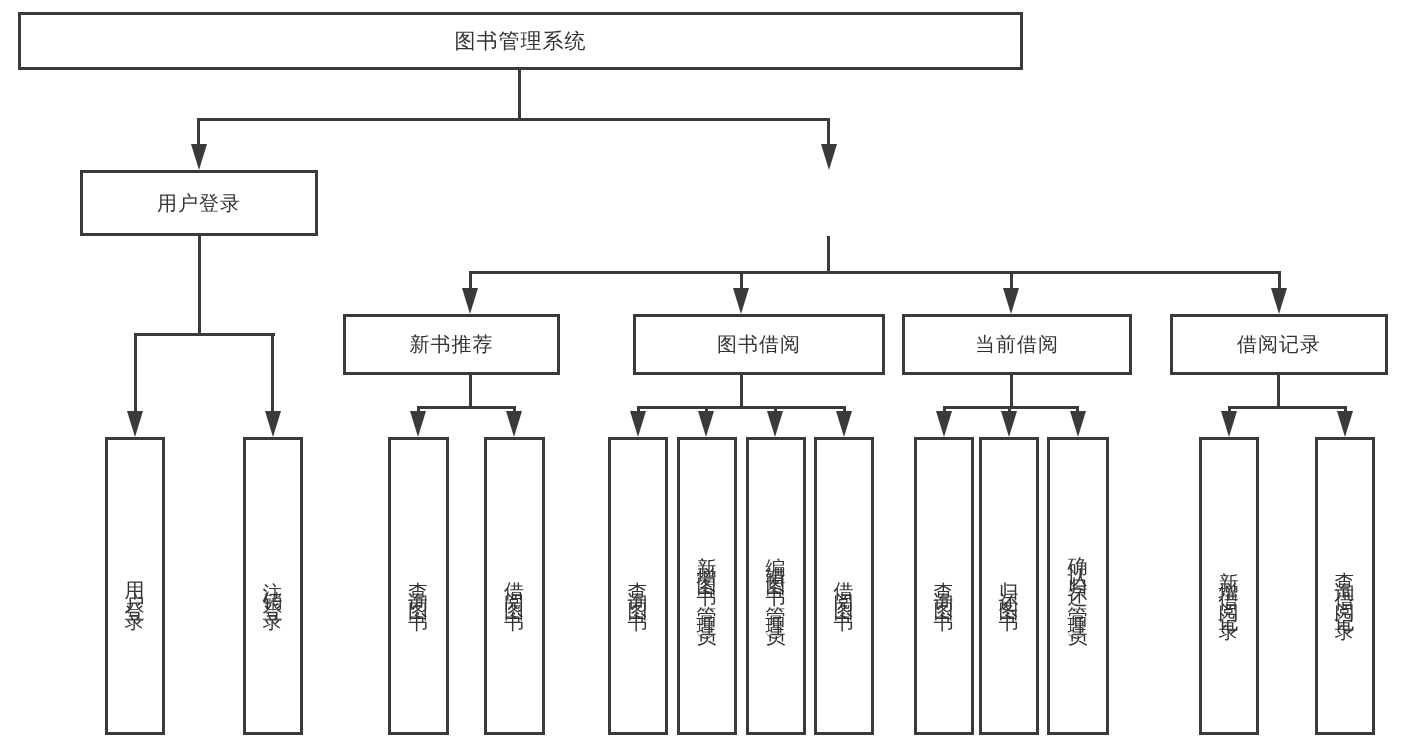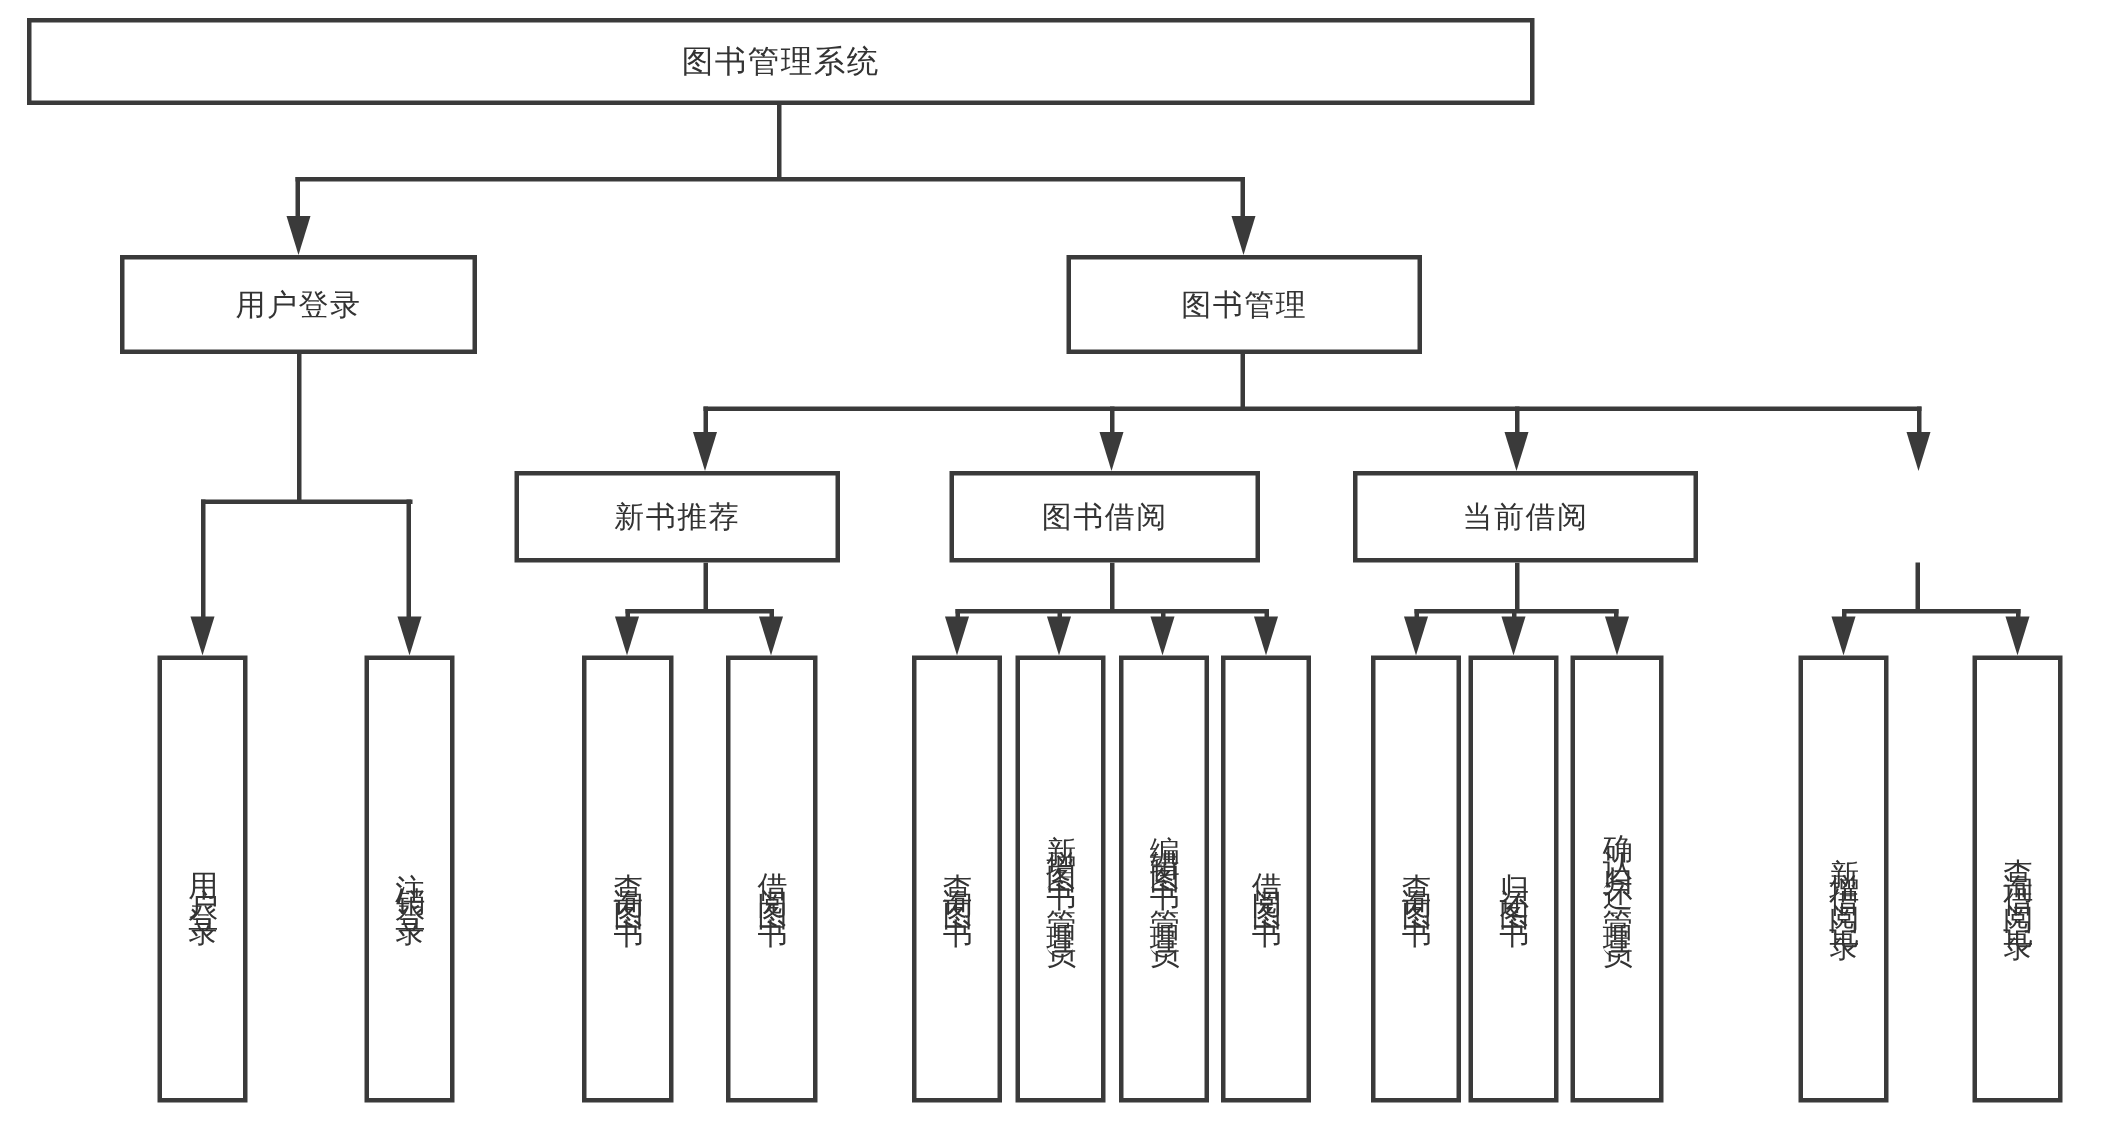--- a/index.html
+++ b/index.html
@@ -48,23 +48,20 @@
   <div class="ln" style="left:518px; top:70px; width:3px; height:48px;"></div>
   <div class="ln" style="left:197px; top:118px; width:633px; height:3px;"></div>
   <div class="ln" style="left:197px; top:118px; width:3px; height:30px;"></div>
   <div class="ln" style="left:827px; top:118px; width:3px; height:30px;"></div>
   <div class="ar" style="left:191px; top:144px;"></div>
   <div class="ar" style="left:821px; top:144px;"></div>
 
   <div class="node" style="left:80px; top:170px; width:238px; height:66px;">
     <span>用户登录</span>
   </div>
-  <div class="node" style="left:711px; top:170px; width:237px; height:66px;">
-    <span>图书管理</span>
-  </div>
 
   <div class="ln" style="left:198px; top:236px; width:3px; height:99px;"></div>
   <div class="ln" style="left:134px; top:333px; width:141px; height:3px;"></div>
   <div class="ln" style="left:134px; top:333px; width:3px; height:80px;"></div>
   <div class="ln" style="left:271px; top:333px; width:3px; height:80px;"></div>
   <div class="ar" style="left:127px; top:411px;"></div>
   <div class="ar" style="left:265px; top:411px;"></div>
 
   <div class="ln" style="left:827px; top:236px; width:3px; height:38px;"></div>
   <div class="ln" style="left:469px; top:271px; width:812px; height:3px;"></div>
@@ -73,25 +70,28 @@
   <div class="ln" style="left:1010px; top:271px; width:3px; height:22px;"></div>
   <div class="ln" style="left:1278px; top:271px; width:3px; height:22px;"></div>
   <div class="ar" style="left:462px; top:288px;"></div>
   <div class="ar" style="left:733px; top:288px;"></div>
   <div class="ar" style="left:1003px; top:288px;"></div>
   <div class="ar" style="left:1271px; top:288px;"></div>
 
   <div class="node" style="left:343px; top:314px; width:217px; height:61px;">
     <span>新书推荐</span>
   </div>
-  <div class="node" style="left:633px; top:314px; width:207px; height:61px;">
+  <div class="node" style="left:633px; top:314px; width:252px; height:61px;">
     <span>图书借阅</span>
   </div>
   <div class="node" style="left:902px; top:314px; width:230px; height:61px;">
     <span>当前借阅</span>
+  </div>
+  <div class="node" style="left:1170px; top:314px; width:218px; height:61px;">
+    <span>借阅记录</span>
   </div>
 
   <div class="ln" style="left:469px; top:375px; width:3px; height:33px;"></div>
   <div class="ln" style="left:417px; top:406px; width:99px; height:3px;"></div>
   <div class="ln" style="left:417px; top:406px; width:3px; height:9px;"></div>
   <div class="ln" style="left:513px; top:406px; width:3px; height:9px;"></div>
   <div class="ar" style="left:410px; top:411px;"></div>
   <div class="ar" style="left:506px; top:411px;"></div>
 
   <div class="ln" style="left:740px; top:375px; width:3px; height:33px;"></div>

